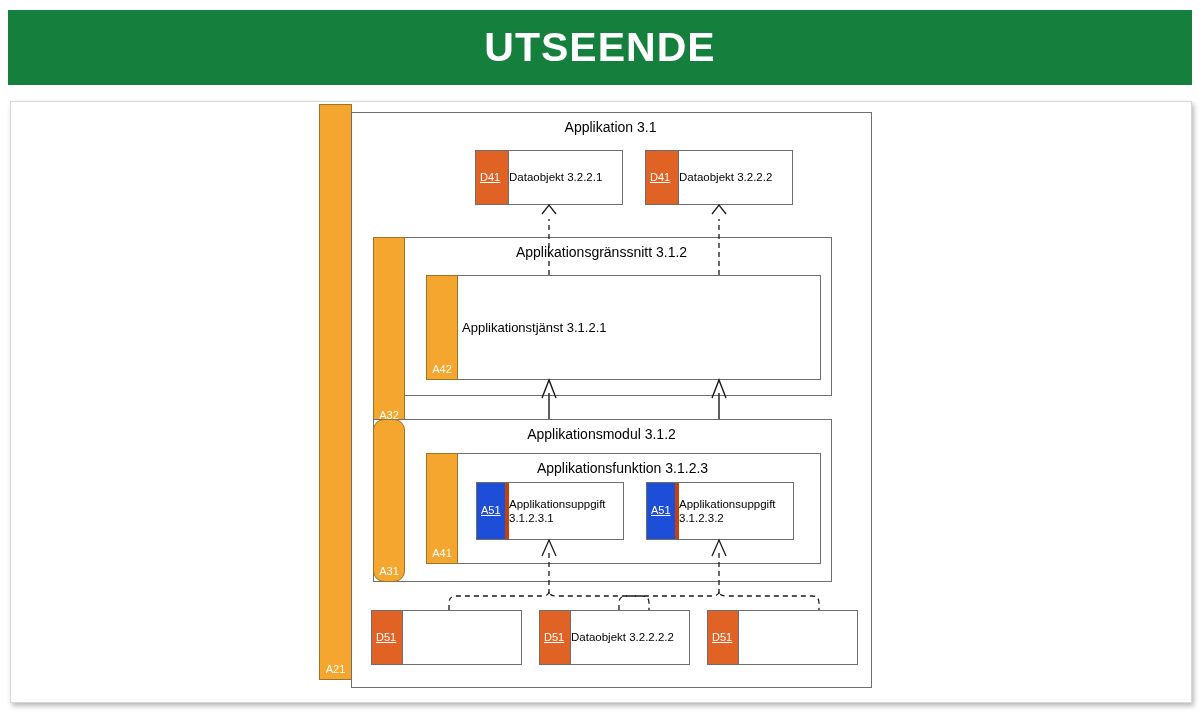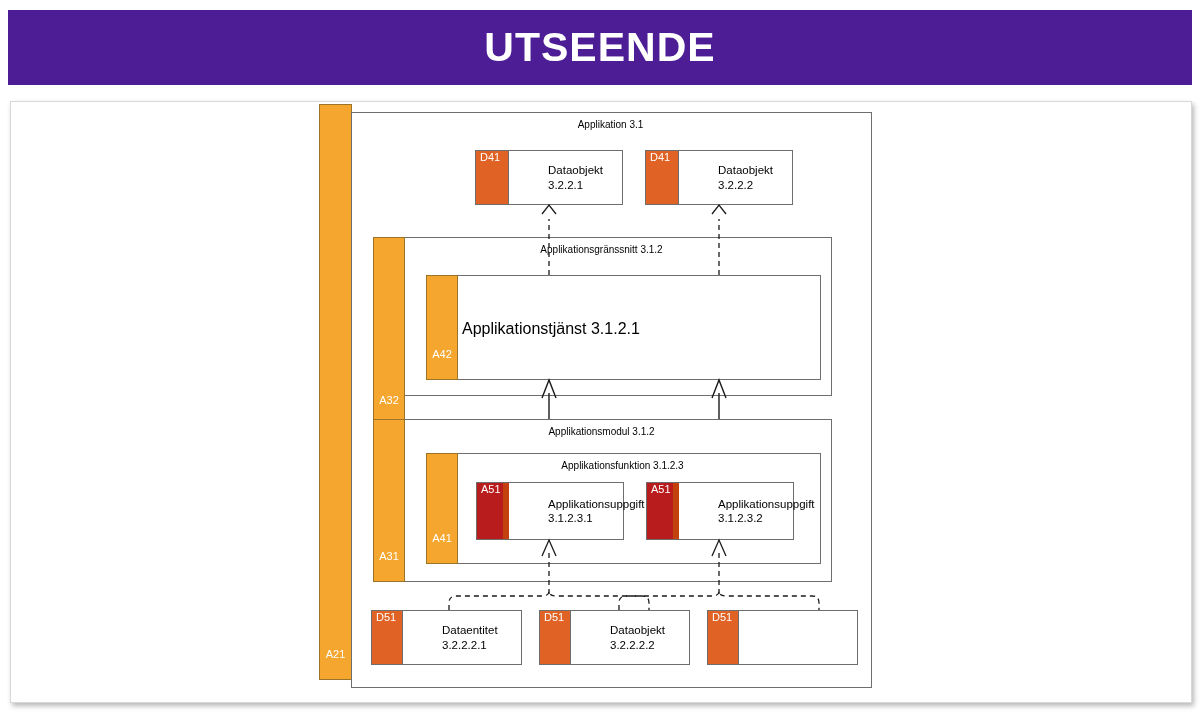--- a/index.html
+++ b/index.html
@@ -15,21 +15,21 @@
     position: relative;
   }
 
   
   #header-banner {
     position: absolute;
     left: 8px;
     top: 10px;
     width: 1184px;
     height: 75px;
-    background: #4c1d95;
+    background: #15803d;
     display: flex;
     align-items: center;
     justify-content: center;
   }
   #header-title {
     color: #ffffff;
     font-size: 41px;
     font-weight: bold;
     letter-spacing: 1px;
     line-height: 1;
@@ -73,69 +73,68 @@
   .spine {
     position: absolute;
     background: #F4A62E;
     border: 1px solid #9B7427;
     box-sizing: border-box;
     color: #ffffff;
     font-size: 11px;
     display: flex;
     align-items: flex-end;
     justify-content: center;
-    padding-bottom: 19px;
+    padding-bottom: 4px;
   }
 
   
   .group-caption {
     position: absolute;
     left: 0;
     right: 2px;
     text-align: center;
-    font-size: 10px;
+    font-size: 14px;
     color: #000000;
     top: 6px;
   }
 
   
   .leaf {
     position: absolute;
     box-sizing: border-box;
     display: flex;
     border: 1px solid #6E6E6E;
     background: #ffffff;
   }
   .leaf-tab {
     box-sizing: border-box;
     flex: 0 0 auto;
     display: flex;
-    align-items: flex-start;
+    align-items: center;
     justify-content: flex-start;
     color: #ffffff;
     font-size: 11px;
     padding: 0 0 2px 4px;
+    text-decoration: underline;
   }
   .leaf-tab.dark {
     background: #E06225;
     border-right: 1px solid #6E6E6E;
   }
   .leaf-tab.light {
-    background: #b91c1c;
-    border-right: 6px solid #c2410c;
+    background: #1d4ed8;
+    border-right: 4px solid #c2410c;
   }
   .leaf-body {
     flex: 1 1 auto;
     display: flex;
     align-items: center;
-    padding-left: 7px;
     font-size: 11.5px;
     color: #000000;
     line-height: 1.25;
-    margin-left: 32px;
   }
 
   svg#connectors {
     position: absolute;
     left: 0;
     top: 0;
     width: 1180px;
     height: 600px;
     pointer-events: none;
   }
@@ -177,26 +176,26 @@
     </div>
     <div class="spine" style="left:362px; top:135px; width:32px; height:189px;">
       <span>A32</span>
     </div>
 
     <div class="node group-box" style="left:415px; top:173px; width:395px; height:105px;">
     </div>
     <div class="spine" style="left:415px; top:173px; width:32px; height:105px;">
       <span>A42</span>
     </div>
-    <div class="node" style="left:451px; top:218px; width:280px; font-size:16px; color:#000;">Applikationstjänst 3.1.2.1</div>
+    <div class="node" style="left:451px; top:218px; width:280px; font-size:13px; color:#000;">Applikationstjänst 3.1.2.1</div>
 
     <div class="node group-box" style="left:362px; top:317px; width:459px; height:163px;">
       <div class="group-caption">Applikationsmodul 3.1.2</div>
     </div>
-    <div class="spine" style="left:362px; top:317px; width:32px; height:163px;">
+    <div class="spine" style="left:362px; top:317px; width:32px; height:163px;border-radius:11px;">
       <span>A31</span>
     </div>
 
     <div class="node group-box" style="left:415px; top:351px; width:395px; height:111px;">
       <div class="group-caption">Applikationsfunktion 3.1.2.3</div>
     </div>
     <div class="spine" style="left:415px; top:351px; width:32px; height:111px;">
       <span>A41</span>
     </div>
 
@@ -211,21 +210,20 @@
       <div class="leaf-tab light" style="width:32px;">
         <span>A51</span>
       </div>
       <div class="leaf-body">Applikationsuppgift 3.1.2.3.2</div>
     </div>
 
     <div class="leaf" style="left:360px; top:508px; width:151px; height:55px;">
       <div class="leaf-tab dark" style="width:31px;">
         <span>D51</span>
       </div>
-      <div class="leaf-body">Dataentitet 3.2.2.2.1</div>
     </div>
 
     <div class="leaf" style="left:528px; top:508px; width:151px; height:55px;">
       <div class="leaf-tab dark" style="width:31px;">
         <span>D51</span>
       </div>
       <div class="leaf-body">Dataobjekt 3.2.2.2.2</div>
     </div>
 
     <div class="leaf" style="left:696px; top:508px; width:151px; height:55px;">

